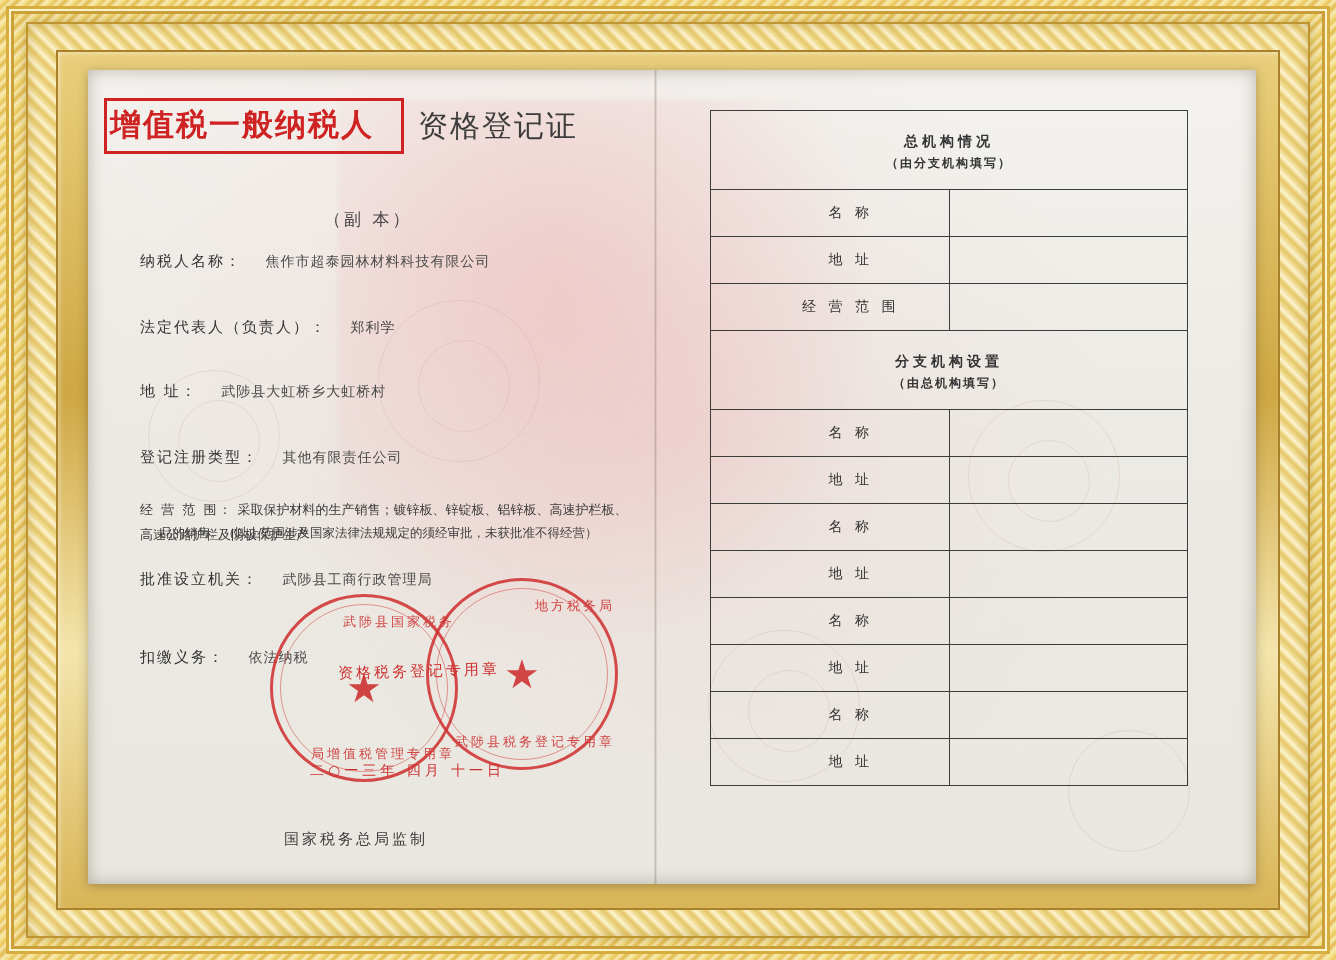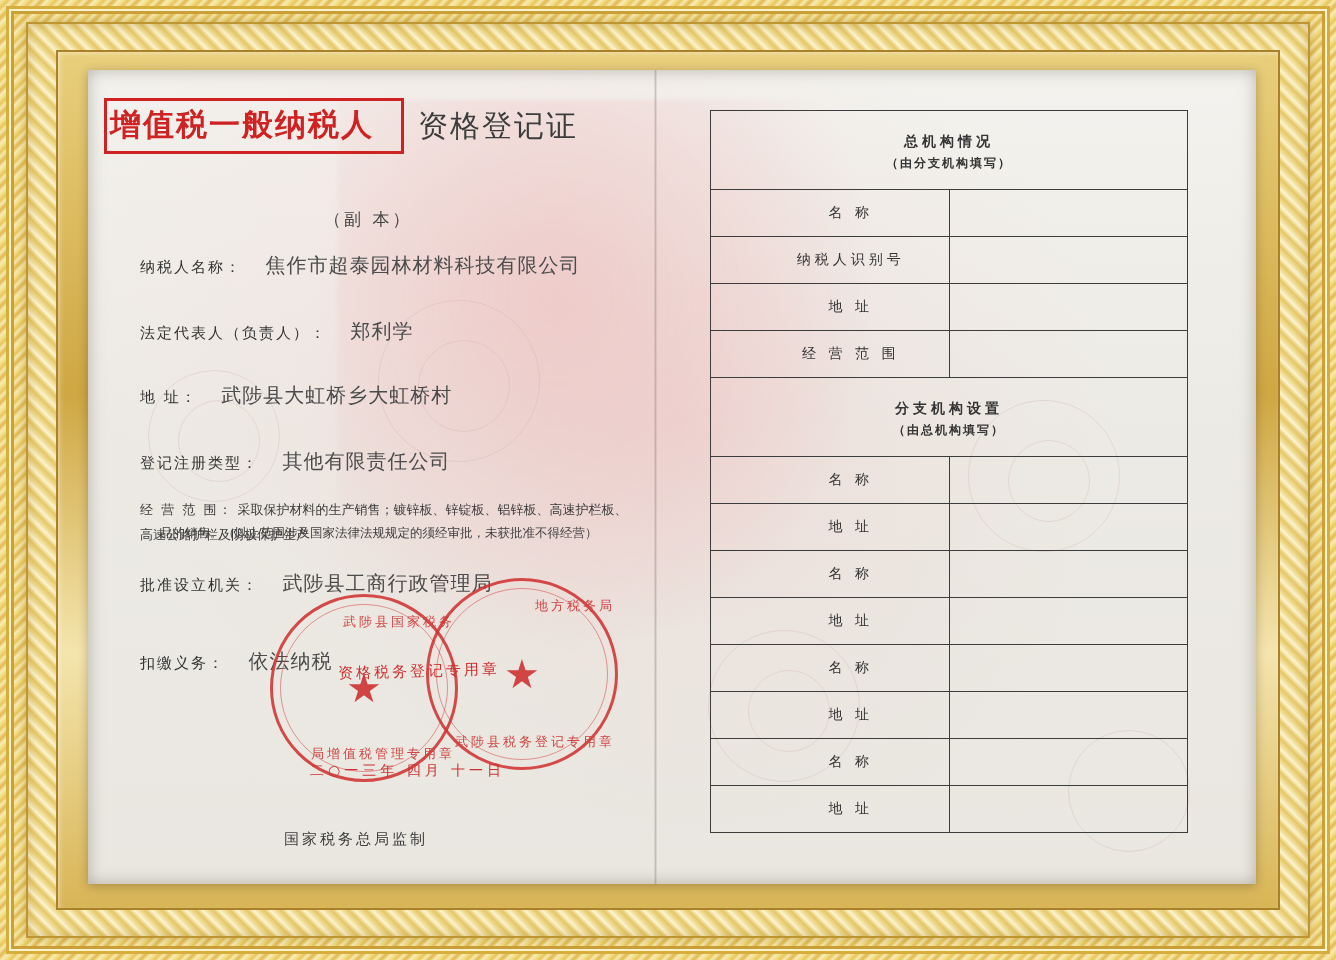--- a/index.html
+++ b/index.html
@@ -150,21 +150,21 @@
     white-space: nowrap;
   }
   .field .lbl {
     display: inline-block;
     letter-spacing: 2px;
     color: #333;
   }
   .field .val {
     color: #4b4b4b;
     letter-spacing: 1px;
-    font-size: 20px;
+    font-size: 14px;
   }
   .field .sp { display:inline-block; }
 
   #scope-wrap {
     position: absolute;
     left: 52px; top: 428px;
     width: 500px;
     font-size: 13px;
     color: #3b3b3b;
     font-family: "DejaVu Serif", serif;
@@ -388,24 +388,20 @@
               <span>总机构情况</span>
               <span class="sub">（由分支机构填写）</span>
             </td>
           </tr>
 
           <tr>
             <td class="lbl-cell">名        称</td>
             <td class="val-cell"></td>
           </tr>
           <tr>
-            <td class="lbl-cell">纳税人识别号</td>
-            <td class="val-cell"></td>
-          </tr>
-          <tr>
             <td class="lbl-cell">地        址</td>
             <td class="val-cell"></td>
           </tr>
           <tr>
             <td class="lbl-cell">经 营 范 围</td>
             <td class="val-cell"></td>
           </tr>
 
           <tr>
             <td class="hdr sec-head" colspan="2">

